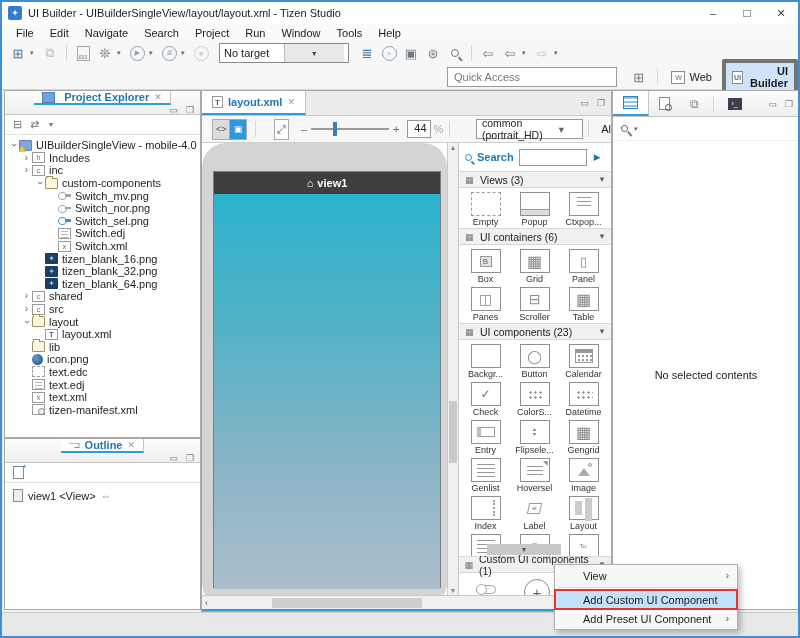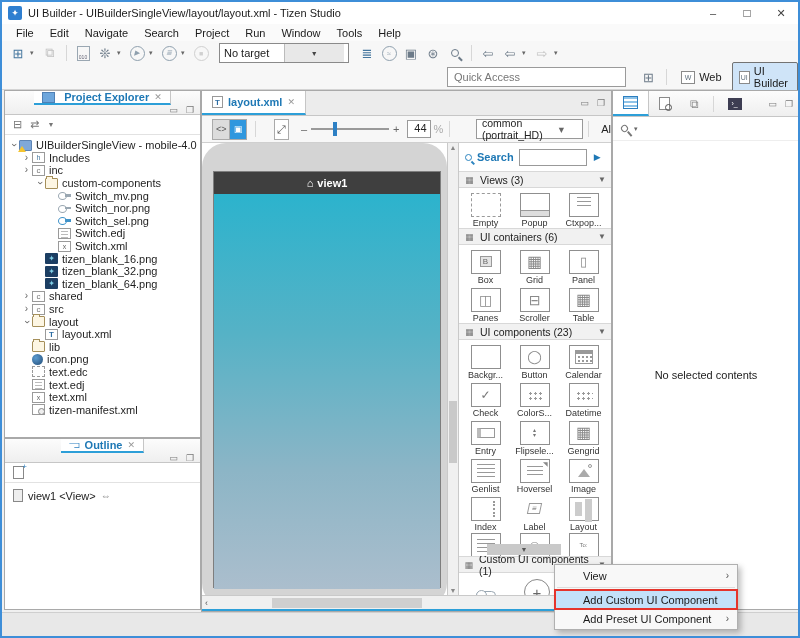--- a/index.html
+++ b/index.html
@@ -40,22 +40,22 @@
              padding:0 4px;margin:16px 6px;}
   .target-dd span{flex:1;}
   .target-dd .dd-box{width:15px;height:18px;background:#e8e8e8;border-left:1px solid #bbb;display:flex;align-items:center;justify-content:center;font-size:7px;color:#444;}
   .target-dd .dd-box::after{content:"▼";}
   .magic{width:8px;height:8px;border:1.6px solid #6d7b89;border-radius:50%;position:relative;font-style:normal;}
   .magic::after{content:"";position:absolute;width:5px;height:1.6px;background:#6d7b89;transform:rotate(45deg);left:6px;top:8px;}
   .qa-input{width:195px;height:20px;border:1px solid #9a9a9a;background:#fff;font-size:11px;padding:0 6px;
             font-family:"Liberation Sans",sans-serif;color:#555;margin-left:445px;}
   .qa-input::placeholder{color:#777;}
   .persp{display:flex;align-items:center;gap:4px;margin-left:12px;}
-  .persp-btn{display:flex;align-items:center;gap:4px;padding:2px 6px;border-radius:2px;color:#1b1b1b;}
-  .persp-btn.active{background:#cfe4f8;border:1px solid #737373;}
+  .persp-btn{display:flex;align-items:center;gap:4px;padding:2px 6px;border-radius:2px;color:#1b1b1b;text-align:right;}
+  .persp-btn.active{background:#cfe4f8;border:4px solid #737373;font-weight:bold;}
   .pico{width:14px;height:13px;border:1px solid #8a8a8a;background:#fff;color:#5f6f7d;font-size:7px;
         display:flex;align-items:center;justify-content:center;}
   
   .panel{background:#fff;border:1px solid #a9a9a9;}
   .ptabs{height:24px;background:linear-gradient(#fcfcfc,#efefef);border-bottom:1px solid #c6c6c6;
          display:flex;align-items:center;position:relative;flex-direction:column;}
   .ptab{height:100%;display:flex;align-items:center;gap:5px;padding:0 8px;background:#fff;
         border-right:1px solid #c6c6c6;border-bottom:2px solid #2d9fd8;}
   .ptab .t{color:#1e78b5;font-weight:bold;font-size:11px;}
   .tclose{color:#999;font-size:9px;}
@@ -138,21 +138,21 @@
   .psearch input{width:68px;height:17px;border:1px solid #999;font-size:10px;padding:0 3px;font-family:"Liberation Sans",sans-serif;}
   .psearch .go{color:#1e78b5;font-size:9px;margin-left:2px;}
   .psearch .go::after{content:"▶";}
   .pmag{width:7px;height:7px;border:1.6px solid #2d85c0;border-radius:50%;position:relative;flex:none;}
   .pmag::after{content:"";position:absolute;width:4px;height:1.6px;background:#2d85c0;transform:rotate(45deg);left:5px;top:7px;}
   .psec-h{height:17px;background:#f1f1f1;border-top:1px solid #d8d8d8;border-bottom:1px solid #d8d8d8;
           display:flex;align-items:center;gap:5px;padding:0 5px;flex:none;font-size:10.5px;color:#222;}
   .psec-h .shic{color:#777;font-size:9px;width:11px;text-align:center;}
   .psec-h .arr{margin-left:auto;color:#666;font-size:8px;} .psec-h .arr::after{content:"▼";}
   .pgrid{display:flex;flex-wrap:wrap;padding:2px 2px 0 2px;flex:none;}
-  .pitem{width:49px;height:38px;display:flex;flex-direction:column;align-items:center;justify-content:center;padding-top:2px;}
+  .pitem{width:49px;height:38px;display:flex;flex-direction:column;align-items:center;justify-content:flex-start;padding-top:2px;}
   .pi{width:30px;height:24px;border:1px solid #8f8f8f;background:#fff;display:flex;align-items:center;justify-content:center;
       color:#8a8a8a;font-size:12px;position:relative;flex:none;}
   .pi.dashed{border:1px dashed #9a9a9a;}
   .pi.noborder{border:none;}
   .plabel{font-size:9px;color:#333;margin-top:1px;white-space:nowrap;}
   .bx{width:12px;height:11px;border:1px solid #999;background:#e4e4e4;font-size:8px;font-style:normal;font-weight:normal;
       display:flex;align-items:center;justify-content:center;color:#666;}
   .cal{width:18px;height:14px;border:1px solid #999;border-top:4px solid #999;font-style:normal;
        background:radial-gradient(#999 0.8px,transparent 0.9px);background-size:4px 4px;background-position:1px 1px;}
   .dots{width:15px;height:10px;font-style:normal;background:radial-gradient(#999 1px,transparent 1.1px);background-size:5px 5px;background-position:1px 1px;}

